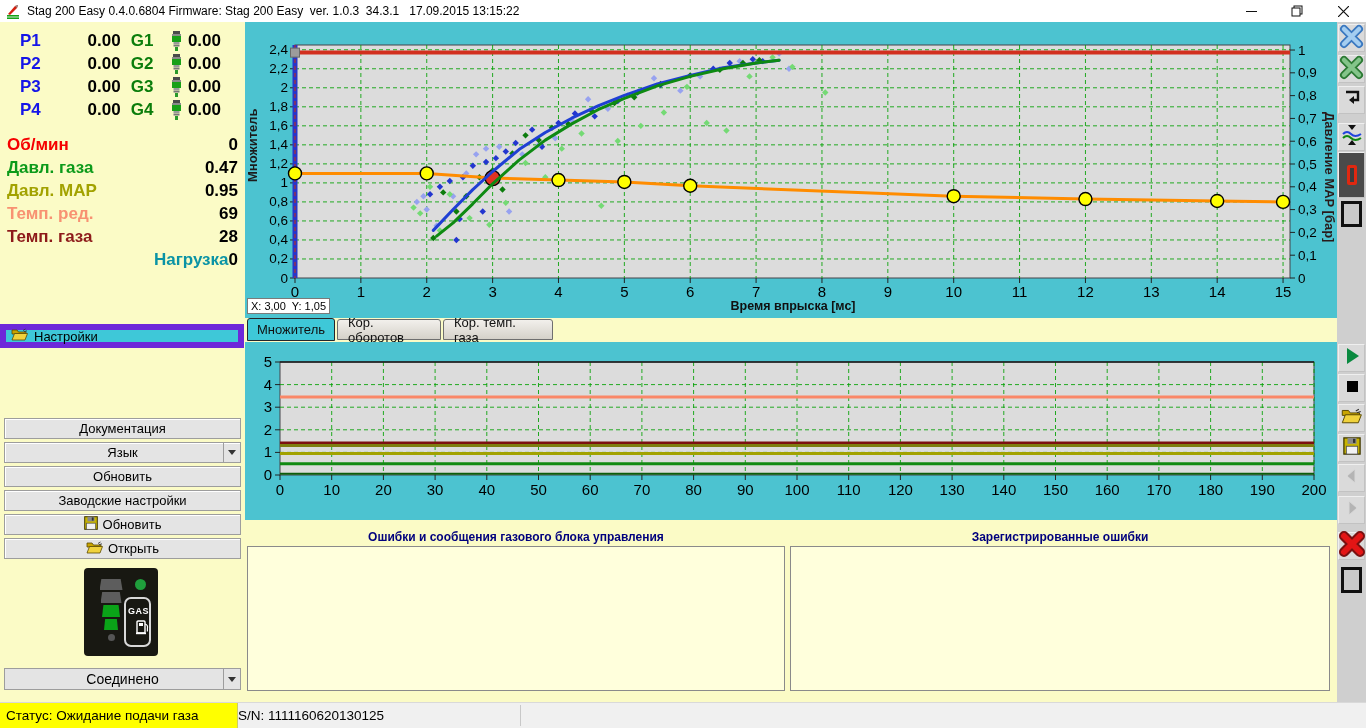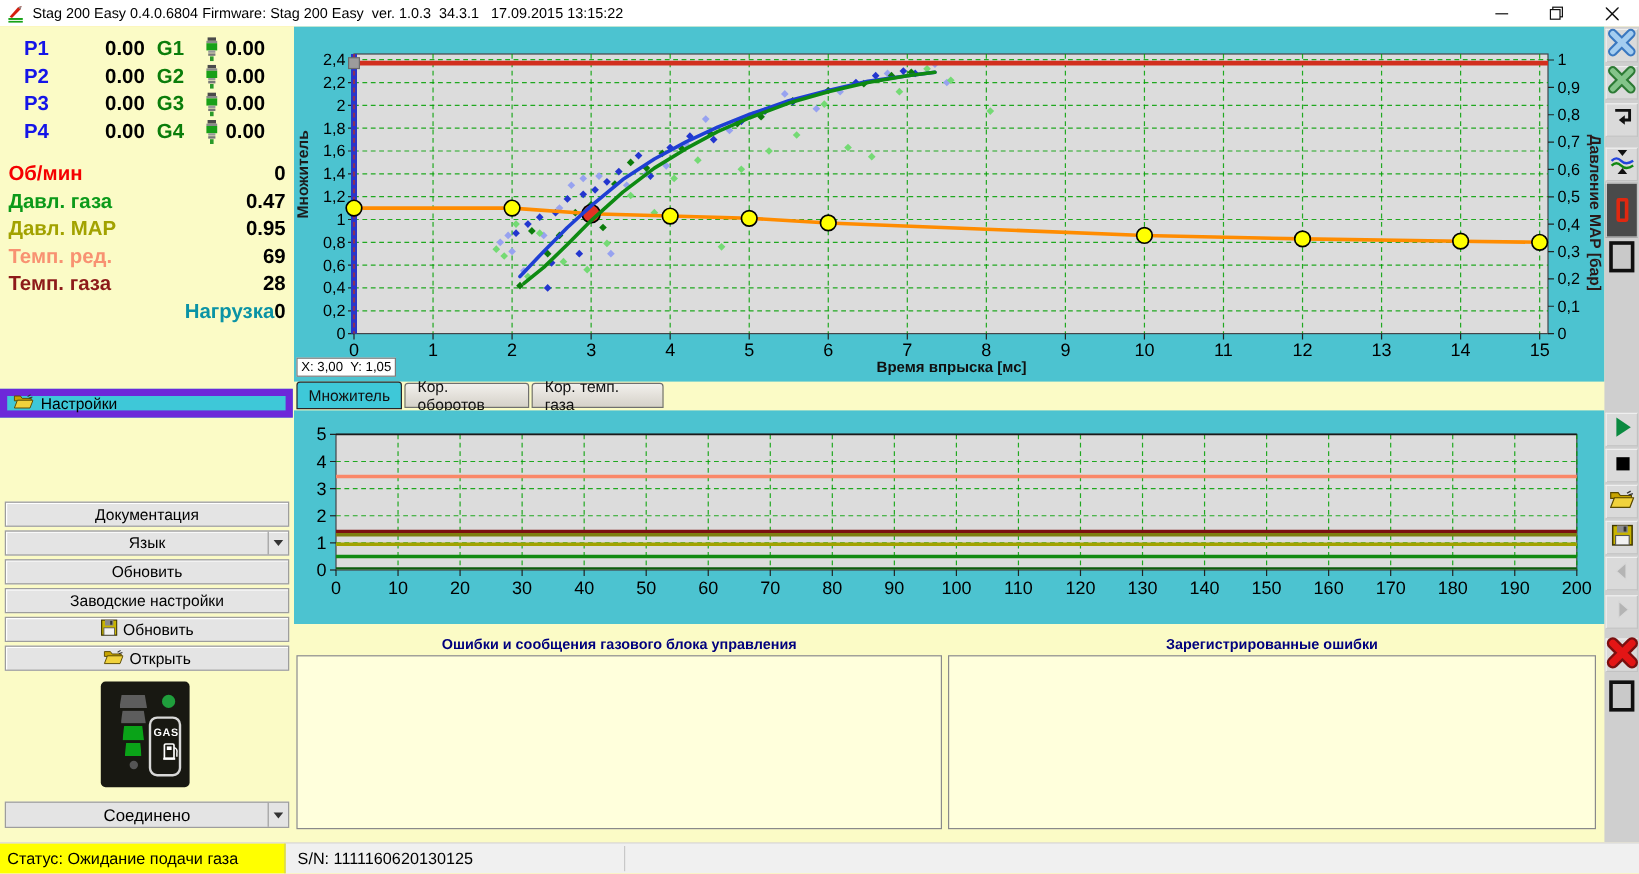--- a/index.html
+++ b/index.html
@@ -57,21 +57,21 @@
 .err-box{position:absolute;top:524px;height:145px;background:#FFFFDC;border:1px solid #8a8a8a}
 
 .rtoolbar{position:absolute;left:1337px;top:0;width:29px;height:680px;background:#cfcfcf}
 .ticon{position:absolute;left:1px;width:27px;height:28px;background:#dadada;border:1px solid #c2c2c2;border-top-color:#efefef;border-left-color:#efefef;display:flex;align-items:center;justify-content:center}
 .ticon.dark{background:#4a4a4a;height:46px}
 .seg0{width:10px;height:20px;border:3px solid #e02810;border-radius:2px;background:#3c3c3c}
 .ph-square{width:21px;height:26px;border:3px solid #101010;background:#c9c9c9}
 
 .statusbar{position:absolute;left:0;top:702px;width:1366px;height:26px;background:#f0f0f0;border-top:1px solid #d9d9d9;display:flex;align-items:center}
 .status-left{width:238px;height:100%;background:#FFFF00;display:flex;align-items:center;padding-left:6px;font-size:13.5px;color:#000;border-right:1px solid #cccc66}
-.status-sn{padding-left:10px;font-size:13.5px;color:#000}
+.status-sn{font-size:13.5px;color:#000}
 .status-div{position:absolute;left:520px;top:2px;bottom:2px;width:1px;background:#c8c8c8}
 </style>
 </head>
 <body>
 
 <div class="window">
   <div class="titlebar">
     <span class="app-icon">
       <svg width="15" height="15" viewBox="0 0 15 15">
           <rect x="1" y="11" width="12" height="1.6" fill="#17a317"></rect>

